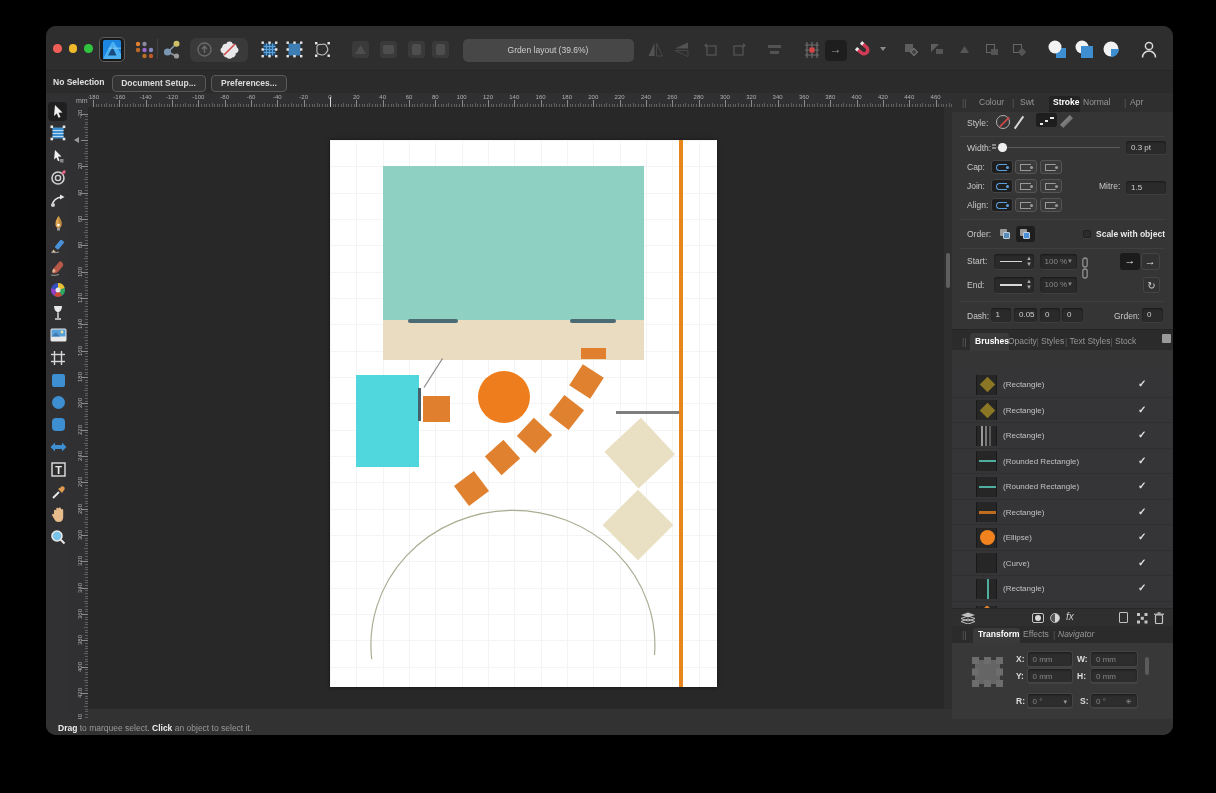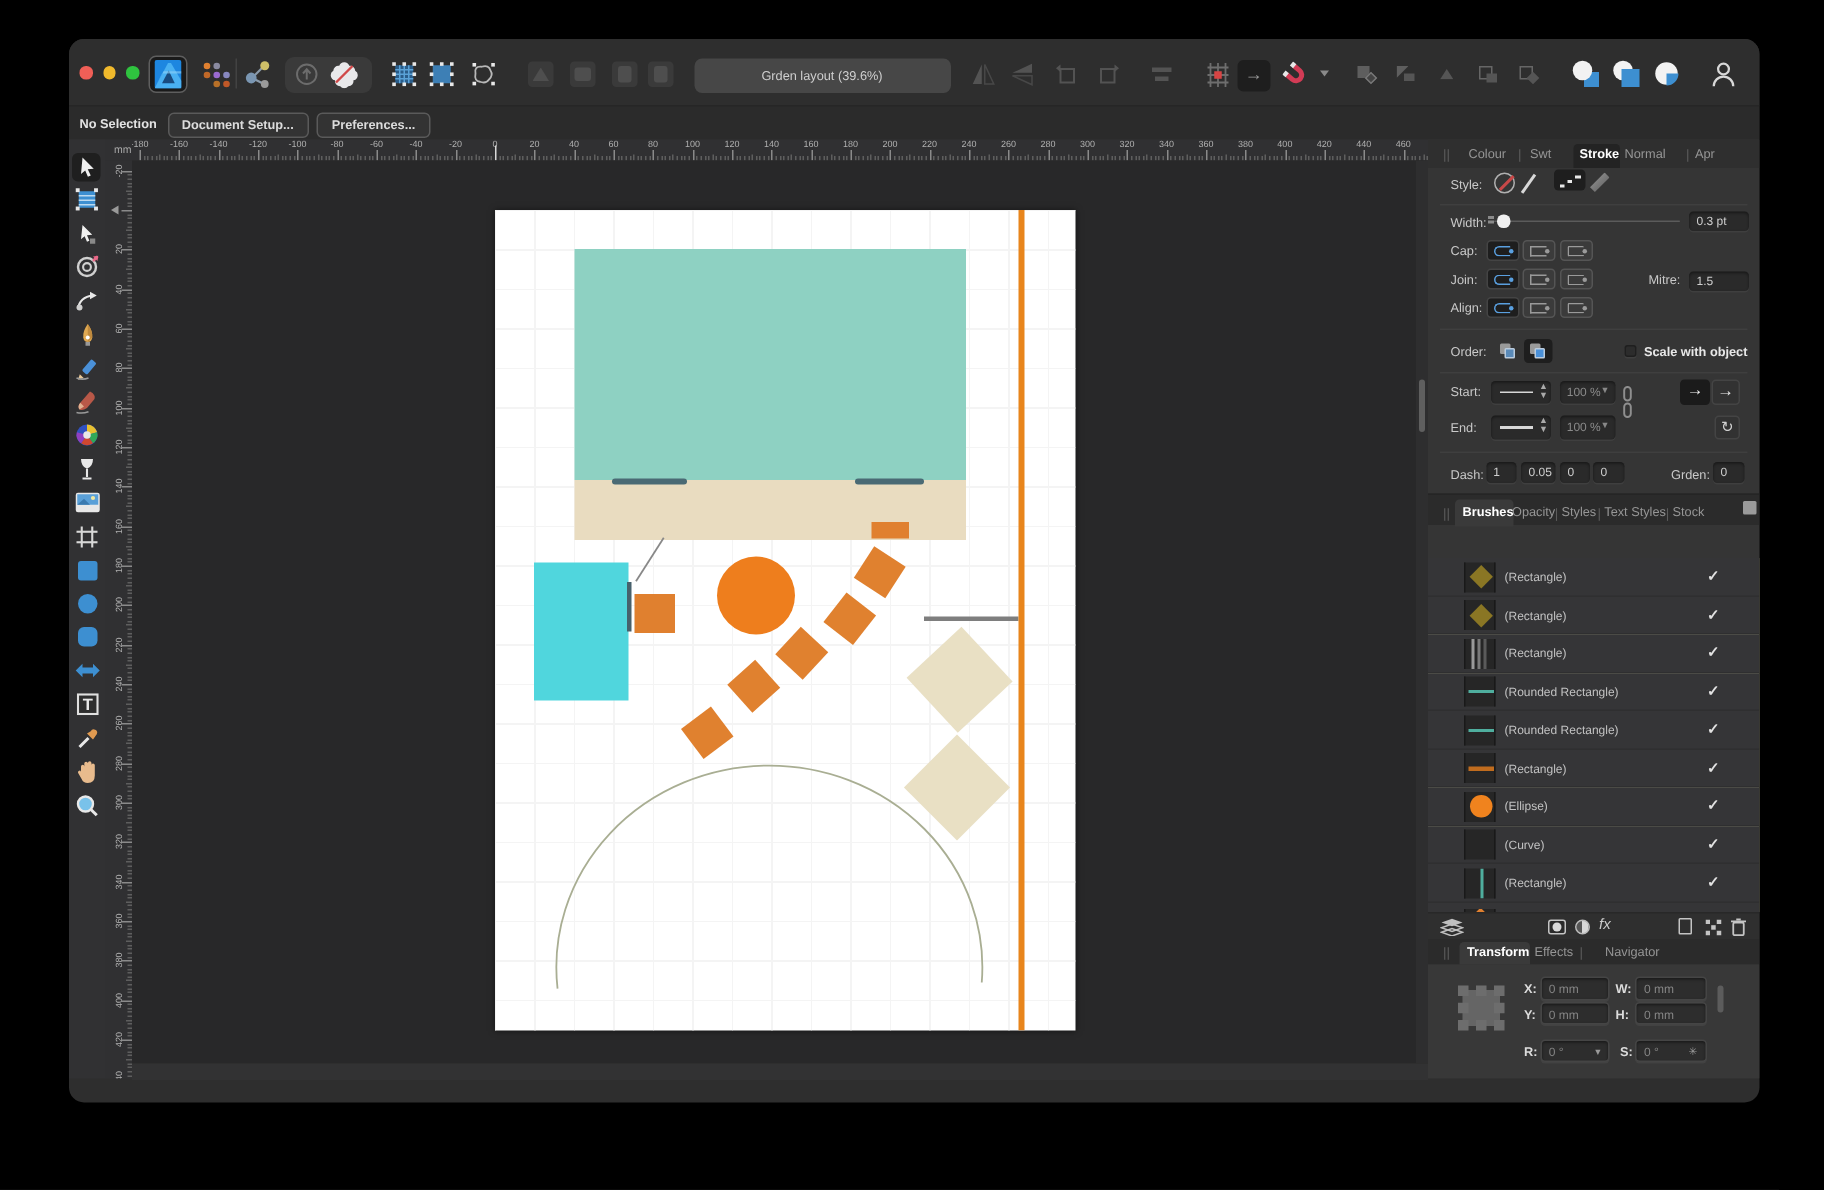--- a/index.html
+++ b/index.html
@@ -1155,21 +1155,21 @@
       <span class="tabtxt" style="left:56px;top:6px;">Opacity</span>
       <span class="sep" style="left:84.5px;top:7px;">|</span>
       <span class="tabtxt" style="left:89px;top:6px;">Styles</span>
       <span class="sep" style="left:113px;top:7px;">|</span>
       <span class="tabtxt" style="left:117.5px;top:6px;">Text Styles</span>
       <span class="sep" style="left:158.5px;top:7px;">|</span>
       <span class="tabtxt" style="left:163px;top:6px;">Stock</span>
       <span class="abs" style="left:210px;top:4px;width:9px;height:9px;background:#9a9a9a;border-radius:1px;"></span>
     </div>
 
-    <div id="lrows" class="abs" style="left:0;top:279px;width:221px;height:236px;background:#fef9c3;overflow:hidden;">
+    <div id="lrows" class="abs" style="left:0;top:279px;width:221px;height:236px;background:#ec4899;overflow:hidden;">
         <div class="lrow" style="top:0px;">
           <div class="lthumb">
             <div style="position:absolute;left:5px;top:4.5px;width:11px;height:11px;background:#8a7624;transform:rotate(45deg);"></div>
           </div>
           <span class="lname">(Rectangle)</span>
           <span class="lchk">✓</span>
         </div>
         <div class="lrow" style="top:25.5px;">
           <div class="lthumb">
             <div style="position:absolute;left:5px;top:4.5px;width:11px;height:11px;background:#8a7624;transform:rotate(45deg);"></div>
@@ -1259,21 +1259,21 @@
         <line x1="3.5" y1="1" x2="6.5" y2="1" stroke="#c4c4c4" stroke-width="1.4"></line>
       </svg>
     </div>
 
     <div class="abs" style="left:0;top:533px;width:221px;height:17px;background:#2b2b2b;">
       <span class="sep" style="left:10px;top:4px;">||</span>
       <div class="abs" style="left:21px;top:2px;width:47px;height:15px;background:#3a3a3a;border-radius:3px 3px 0 0;"></div>
       <span class="tabtxt" style="left:26px;top:3px;color:#fff;font-weight:bold;">Transform</span>
       <span class="tabtxt" style="left:71px;top:3px;">Effects</span>
       <span class="sep" style="left:101px;top:4px;">|</span>
-      <span class="tabtxt" style="left:118px;top:3px;">Navigator</span>
+      <span class="tabtxt" style="left:106px;top:3px;font-style:italic;">Navigator</span>
     </div>
 
     <div class="abs" style="left:0;top:550px;width:221px;height:75.5px;background:#383838;">
       <svg class="abs" style="left:19px;top:13px;" width="33" height="32" viewBox="0 0 33 32" opacity="0.55">
         <rect x="4" y="4" width="25" height="24" fill="#8b8b8b"></rect>
         <rect x="1" y="1" width="7" height="7" fill="#9a9a9a"></rect>
           <rect x="13" y="1" width="7" height="7" fill="#9a9a9a"></rect>
           <rect x="25" y="1" width="7" height="7" fill="#9a9a9a"></rect>
         <rect x="1" y="12.5" width="7" height="7" fill="#9a9a9a"></rect>
           <rect x="25" y="12.5" width="7" height="7" fill="#9a9a9a"></rect>
@@ -1291,13 +1291,16 @@
       <div class="box" style="left:138px;top:24.5px;width:47.5px;height:15.5px;color:#858585;line-height:15.5px;background:#2d2d2d;border:1px solid #454545;">0 mm</div>
       <span class="lbl" style="left:64px;top:52.5px;font-weight:bold;color:#dcdcdc;">R:</span>
       <div class="box" style="left:74.5px;top:49.5px;width:46.5px;height:15.5px;color:#858585;line-height:15.5px;background:#2d2d2d;border:1px solid #454545;">0 °<span style="position:absolute;right:5px;color:#9a9a9a;font-size:7px;">▾</span></div>
       <span class="lbl" style="left:128px;top:52.5px;font-weight:bold;color:#dcdcdc;">S:</span>
       <div class="box" style="left:138px;top:49.5px;width:47.5px;height:15.5px;color:#858585;line-height:15.5px;background:#2d2d2d;border:1px solid #454545;">0 °<span style="position:absolute;right:5px;color:#9a9a9a;font-size:7px;">✳</span></div>
       <div class="abs" style="left:193px;top:14px;width:3.5px;height:18px;background:#5c5c5c;border-radius:2px;"></div>
     </div>
   </div>
 
   <div class="abs" style="left:42px;top:682.5px;width:864px;height:11px;background:#323233;"></div>
+  <div class="abs" id="statusbar" style="left:0;top:693px;width:1127px;height:16px;background:#323232;">
+    <span style="position:absolute;left:12px;top:3.5px;font-size:8.5px;color:#9a9a9a;"><b style="color:#eee;">Drag</b> to marquee select. <b style="color:#eee;">Click</b> an object to select it.</span>
+  </div>
 </div>
 
 </body></html>

